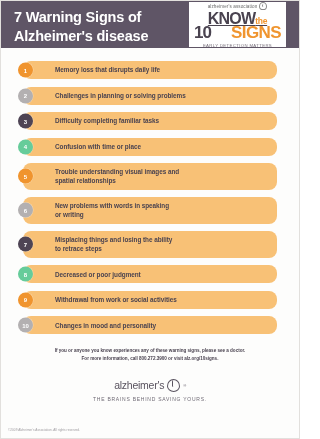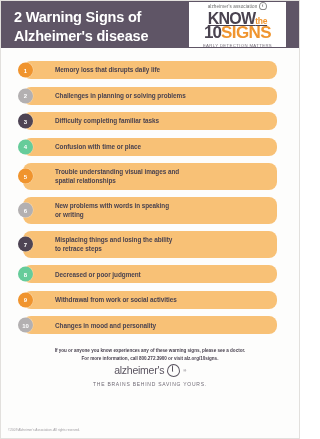--- a/index.html
+++ b/index.html
@@ -104,20 +104,21 @@
     font-weight: bold;
     line-height: 0.94;
     color: #4a4350;
     letter-spacing: -0.9px;
     white-space: nowrap;
     margin-top: -1px;
   }
   .logo-signs .signs {
     color: #f0952f;
     letter-spacing: -0.6px;
+    padding-left: 20px;
   }
   .logo-tag {
     font-size: 4.3px;
     color: #77707c;
     letter-spacing: 0.35px;
     white-space: nowrap;
     margin-top: 1.5px;
   }
 
   
@@ -172,21 +173,21 @@
     padding: 5px 16px 0;
     color: #4a4350;
     font-size: 4.6px;
     font-weight: bold;
     line-height: 1.85;
     letter-spacing: -0.02px;
   }
 
   
   .bottom-logo {
-    margin-top: 0;
+    margin-top: 15px;
     text-align: center;
   }
   .bl-name {
     display: flex;
     align-items: center;
     justify-content: center;
     gap: 3px;
     font-size: 10.5px;
     color: #59535f;
     letter-spacing: -0.25px;
@@ -231,21 +232,21 @@
     letter-spacing: 0.05px;
     white-space: nowrap;
   }
 </style>
 </head>
 <body>
 
 <div id="poster">
 
   <div class="header" style="background: rgb(95, 85, 102);">
-    <div class="header-title">2 Warning Signs of
+    <div class="header-title">7 Warning Signs of
 Alzheimer's disease</div>
 
     <div class="logo-box">
       <div class="logo-assoc-line">
         <span>alzheimer's association</span>
         <span class="brain-mark"></span>
       </div>
       <div class="logo-know">
         <span>KNOW</span><span class="the">the</span>
       </div>

